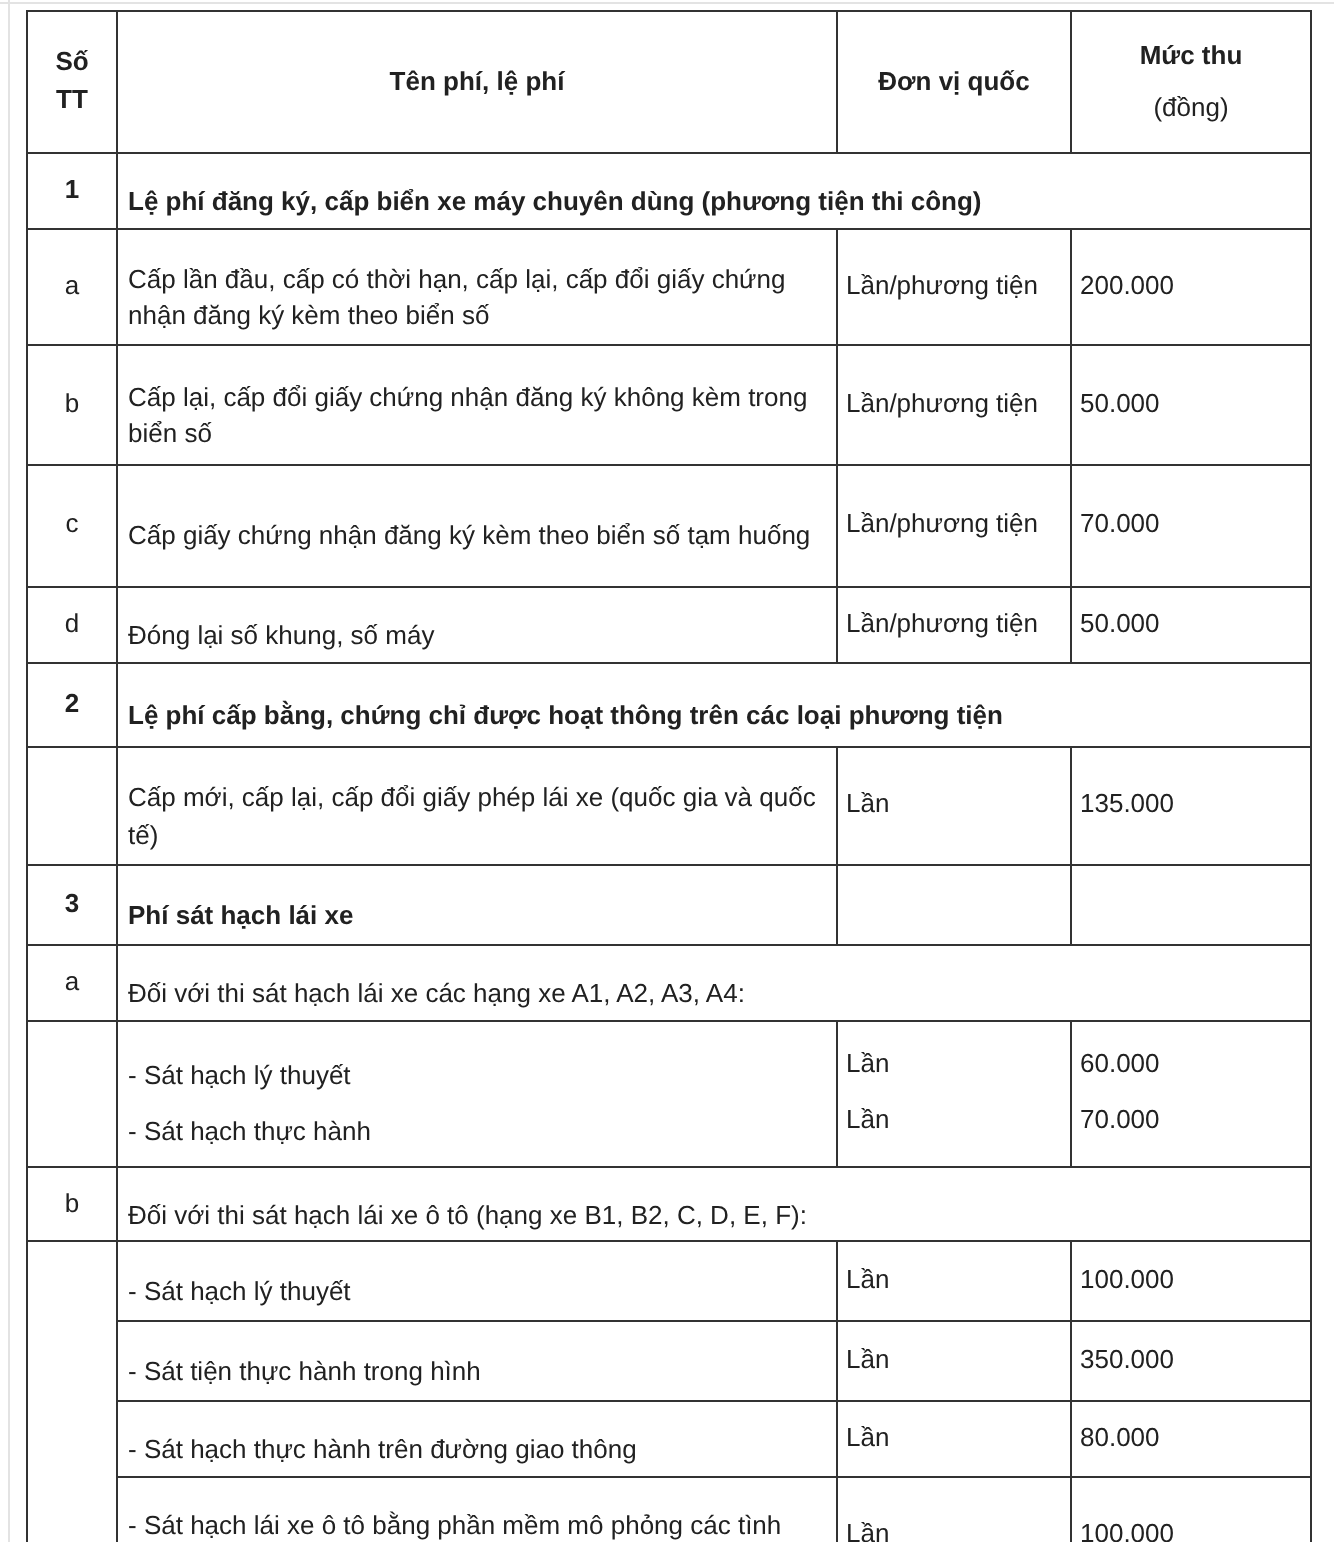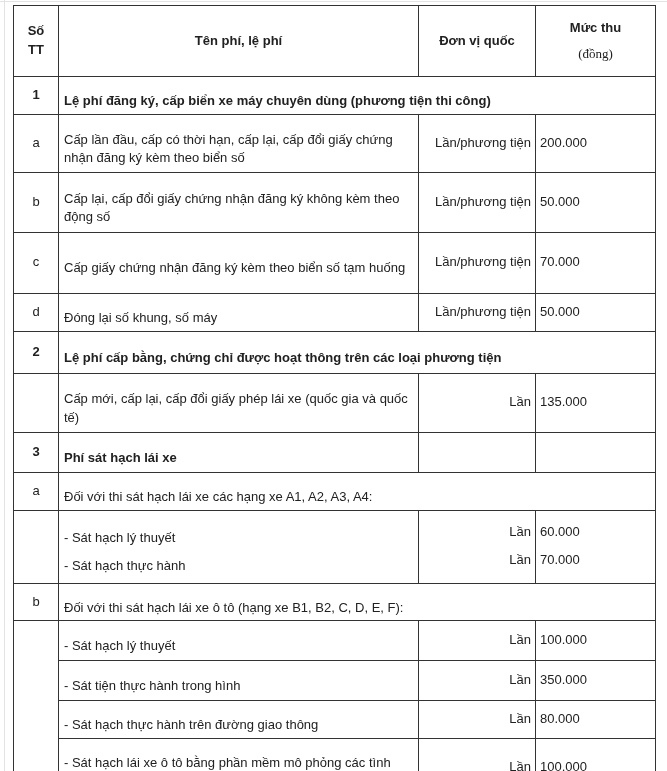--- a/index.html
+++ b/index.html
@@ -22,25 +22,25 @@
   col.c4 { width:120px; }
 
   th, td {
     border:1px solid #333333;
     vertical-align:middle;
     line-height:1.45;
     padding:2px 4px;
     overflow:hidden;
   }
   th { font-weight:bold; text-align:center; }
-  .subnote { font-weight:normal; margin-top:7px;font-family:Liberation Serif, serif; }
+  .subnote { font-weight:normal; margin-top:7px; }
 
   td.no     { text-align:center; }
   td.name   { text-align:left; padding:15px 8px 3px 5px; }
-  td.unit   { text-align:right; }
+  td.unit   { text-align:left; }
   td.amount { text-align:left; }
   tr.section td { font-weight:bold; }
 
   .stack div + div { margin-top:9px; }
 
   
   .rh71{height:71px} .rh34{height:34px} .rh58{height:58px} .rh60{height:60px}
   .rh61{height:61px} .rh32{height:32px} .rh42{height:42px} .rh59{height:59px}
   .rh40{height:40px} .rh36{height:36px} .rh73{height:73px} .rh37{height:37px}
   .rh56{height:56px}
@@ -75,21 +75,21 @@
       <td class="name" colspan="3">Lệ phí đăng ký, cấp biển xe máy chuyên dùng (phương tiện thi công)</td>
     </tr>
     <tr class="rh58">
       <td class="no">a</td>
       <td class="name">Cấp lần đầu, cấp có thời hạn, cấp lại, cấp đổi giấy chứng nhận đăng ký kèm theo biển số</td>
       <td class="unit">Lần/phương tiện</td>
       <td class="amount">200.000</td>
     </tr>
     <tr class="rh60">
       <td class="no">b</td>
-      <td class="name">Cấp lại, cấp đổi giấy chứng nhận đăng ký không kèm theo động số</td>
+      <td class="name">Cấp lại, cấp đổi giấy chứng nhận đăng ký không kèm trong biển số</td>
       <td class="unit">Lần/phương tiện</td>
       <td class="amount">50.000</td>
     </tr>
     <tr class="rh61">
       <td class="no">c</td>
       <td class="name">Cấp giấy chứng nhận đăng ký kèm theo biển số tạm huống</td>
       <td class="unit">Lần/phương tiện</td>
       <td class="amount">70.000</td>
     </tr>
     <tr class="rh32">

